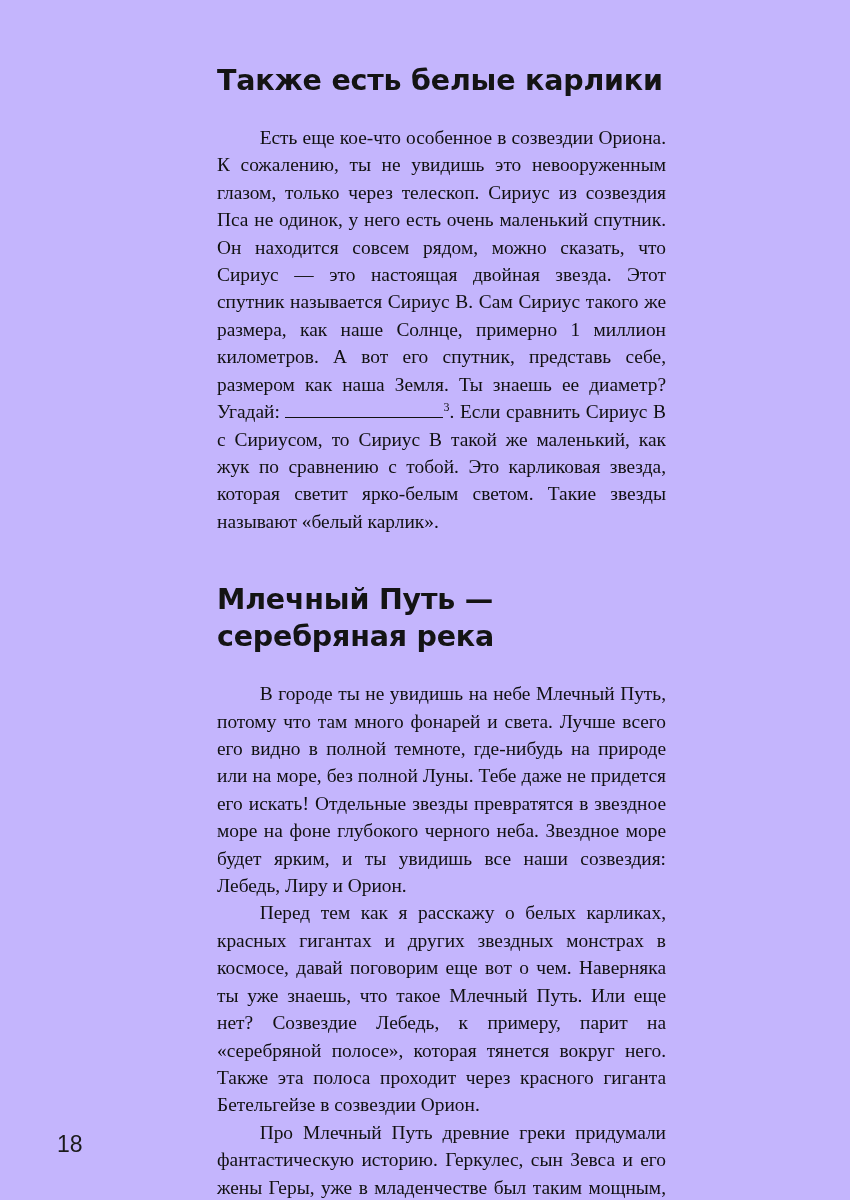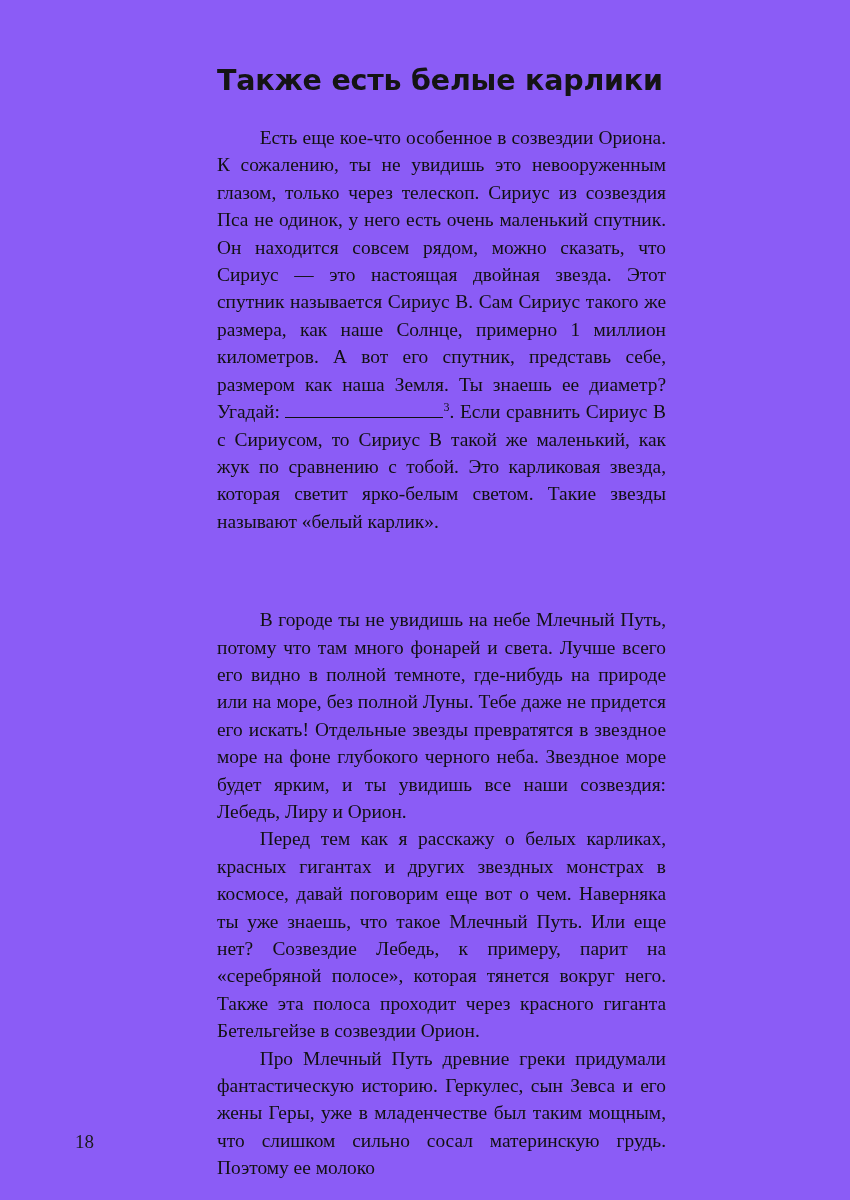--- a/index.html
+++ b/index.html
@@ -4,21 +4,21 @@
 <style>
   html, body {
     margin: 0;
     padding: 0;
     background: #ffffff;
   }
   .page {
     position: relative;
     width: 850px;
     height: 1200px;
-    background: #8b5cf6;
+    background: #c4b5fd;
     overflow: hidden;
     box-sizing: border-box;
   }
   .content {
     position: absolute;
     left: 217px;
     top: 62px;
     width: 449px;
   }
   h1.section-heading {
@@ -52,42 +52,43 @@
   }
   .footnote-ref {
     font-size: 0.62em;
     vertical-align: super;
     line-height: 0;
   }
   .gap-after-p1 { height: 46px; }
   .gap-after-h2 { height: 25px; }
   .page-number {
     position: absolute;
-    left: 75px;
+    left: 57px;
     top: 1131px;
-    font-family: Liberation Serif, serif;
-    font-size: 19px;
+    font-family: Liberation Sans, sans-serif;
+    font-size: 23px;
     color: #1a1a1a;
   }
 </style>
 </head>
 <body>
 
 <div class="page">
 
   <div class="content">
 
     <h1 class="section-heading heading-1">Также есть белые карлики</h1>
 
     <div class="gap-after-h2"></div>
 
     <p class="body-text"><span>Есть еще кое-что особенное в созвездии Ориона. К сожалению, ты не увидишь это невооруженным глазом, только через телескоп. Сириус из созвездия Пса не одинок, у него есть очень маленький спутник. Он находится совсем рядом, можно сказать, что Сириус — это настоящая двойная звезда. Этот спутник называется Сириус В. Сам Сириус такого же размера, как наше Солнце, примерно 1 миллион километров. А вот его спутник, представь себе, размером как наша Земля. Ты знаешь ее диаметр? Угадай: </span><span class="blank-line"></span><span class="footnote-ref">3</span><span>. Если сравнить Сириус В с Сириусом, то Сириус В такой же маленький, как жук по сравнению с тобой. Это карликовая звезда, которая светит ярко-белым светом. Такие звезды называют «белый карлик».</span></p>
 
     <div class="gap-after-p1"></div>
 
+    <h1 class="section-heading heading-2">Млечный Путь — серебряная река</h1>
 
     <div class="gap-after-h2"></div>
 
     <p class="body-text">В городе ты не увидишь на небе Млечный Путь, потому что там много фонарей и света. Лучше всего его видно в полной темноте, где-нибудь на природе или на море, без полной Луны. Тебе даже не придется его искать! Отдельные звезды превратятся в звездное море на фоне глубокого черного неба. Звездное море будет ярким, и ты увидишь все наши созвездия: Лебедь, Лиру и Орион.</p>
 
     <p class="body-text">Перед тем как я расскажу о белых карликах, красных гигантах и других звездных монстрах в космосе, давай поговорим еще вот о чем. Наверняка ты уже знаешь, что такое Млечный Путь. Или еще нет? Созвездие Лебедь, к примеру, парит на «серебряной полосе», которая тянется вокруг него. Также эта полоса проходит через красного гиганта Бетельгейзе в созвездии Орион.</p>
 
     <p class="body-text">Про Млечный Путь древние греки придумали фантастическую историю. Геркулес, сын Зевса и его жены Геры, уже в младенчестве был таким мощным, что слишком сильно сосал материнскую грудь. Поэтому ее молоко</p>
 
   </div>

